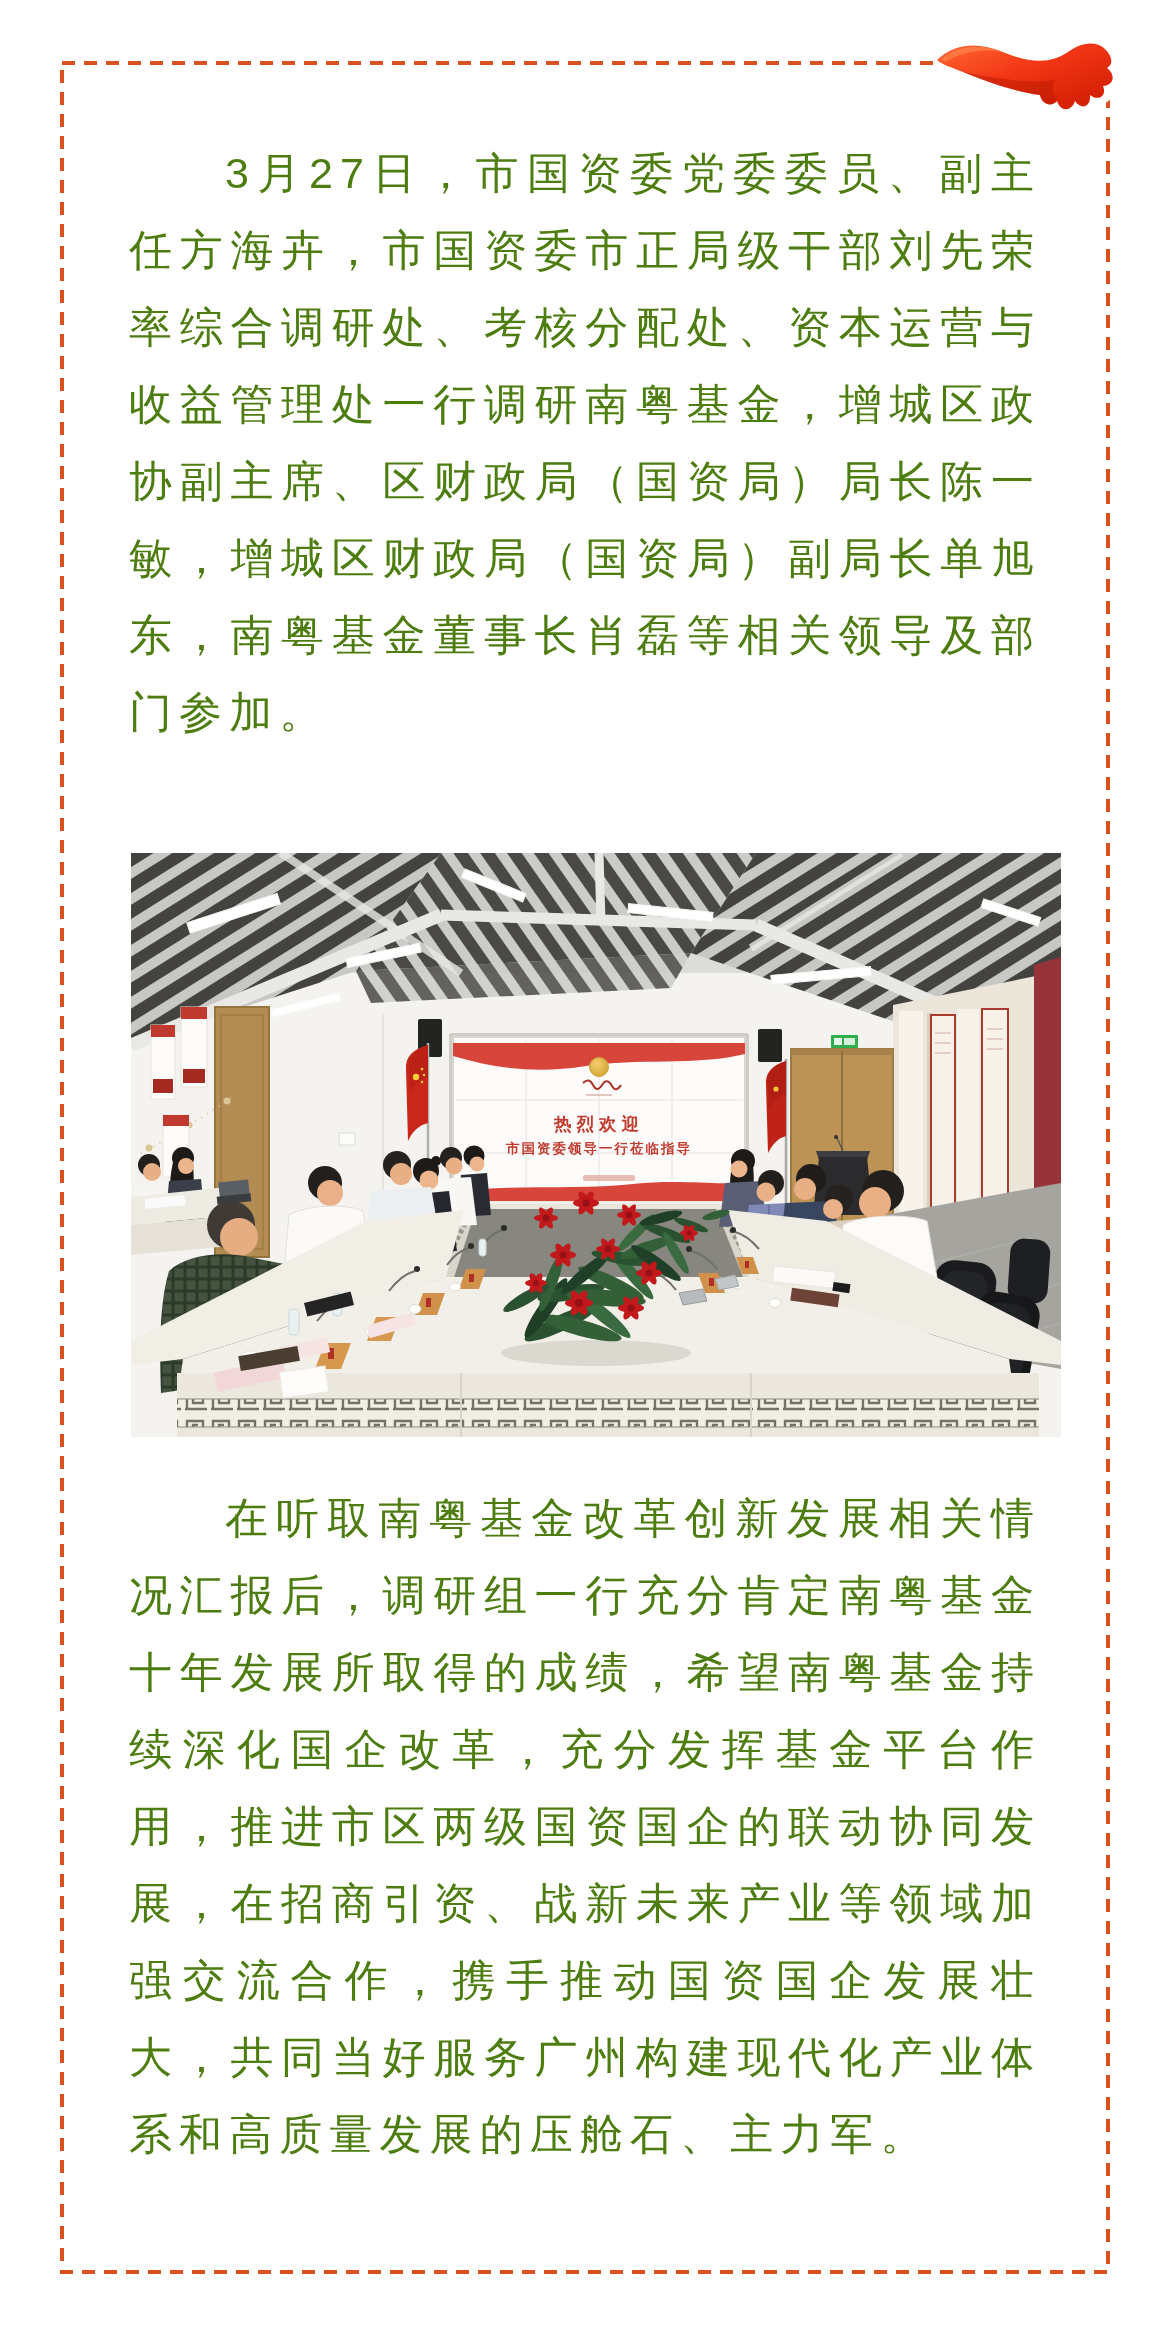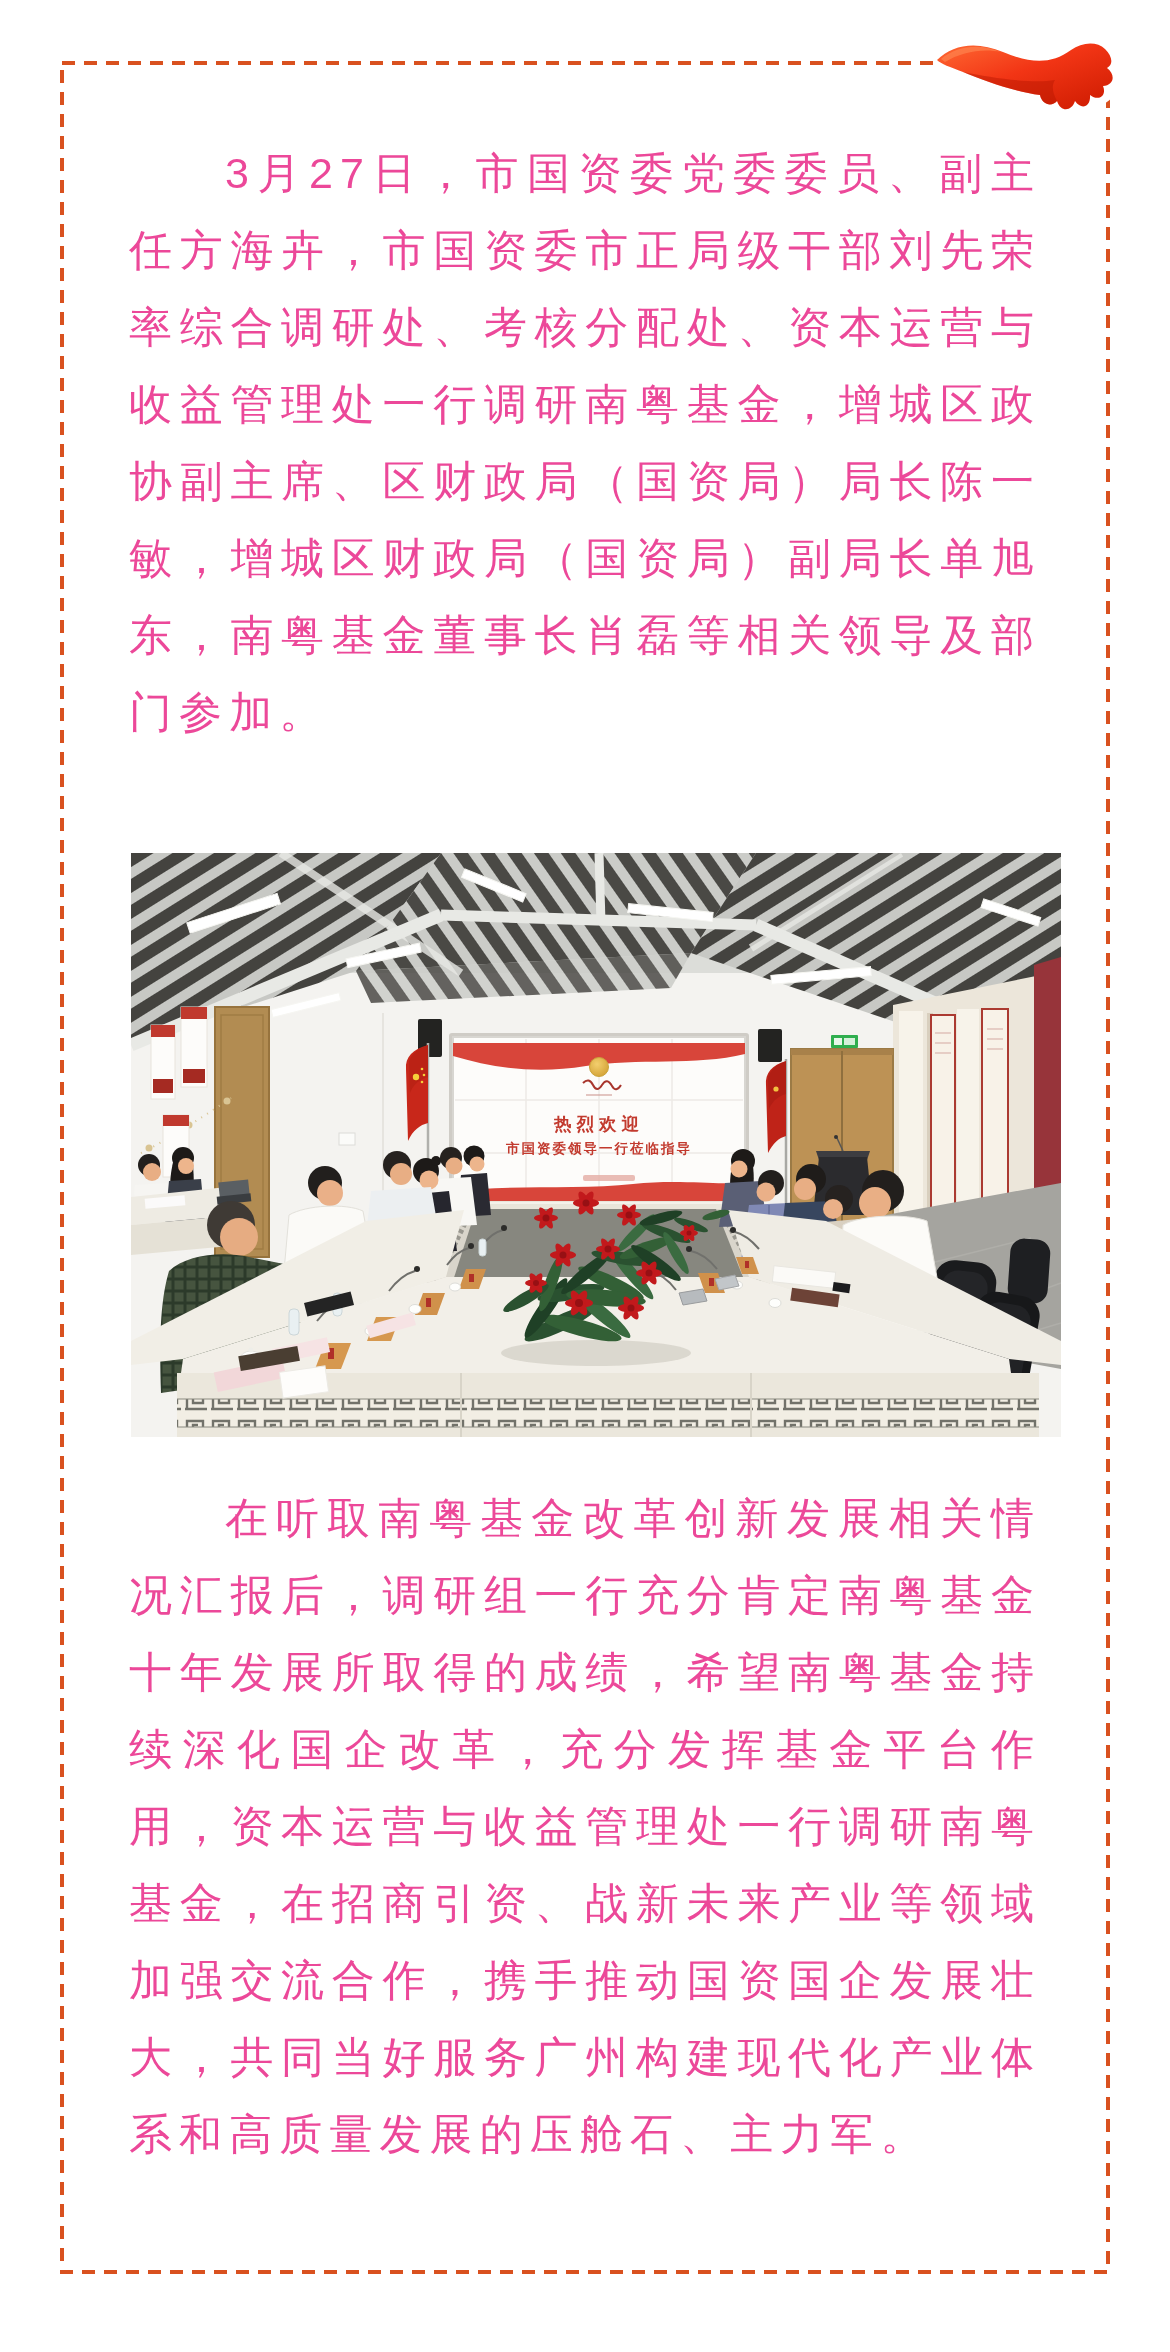--- a/index.html
+++ b/index.html
@@ -4,21 +4,21 @@
 <style>
   html,body{margin:0;padding:0;background:#ffffff;}
   .page{
     position:relative;width:1170px;height:2352px;background:#ffffff;
     font-family:"Liberation Sans","DejaVu Sans",sans-serif;overflow:hidden;
   }
   .border-svg{position:absolute;left:0;top:0;width:1170px;height:2352px;pointer-events:none;}
   .ribbon{position:absolute;left:933px;top:34px;width:192px;height:92px;}
   .para{
     position:absolute;left:129px;width:912px;margin:0;
-    font-size:43px;line-height:77px;color:#ec4899;
+    font-size:43px;line-height:77px;color:#4d7c0f;
     letter-spacing:0.165em;text-align:justify;text-indent:96px;
     font-weight:400;
   }
   .para1{top:135px;}
   .para2{top:1480px;}
   .photo{position:absolute;left:115px;top:837px;width:930px;height:584px;margin:16px;cursor:pointer;}
   .photo svg{display:block;width:930px;height:584px;}
   .scene-text{font-family:"Liberation Sans","DejaVu Sans",sans-serif;}
 </style>
 </head>
@@ -469,15 +469,15 @@
             <circle cx="448" cy="450" r="4"></circle>
               <circle cx="500" cy="455" r="3.5"></circle>
               <circle cx="405" cy="430" r="3"></circle>
             <circle cx="558" cy="380" r="2.5"></circle>
           </g>
         </g>
       </g>
     </svg>
   </figure>
 
-  <p class="para para2">在听取南粤基金改革创新发展相关情况汇报后，调研组一行充分肯定南粤基金十年发展所取得的成绩，希望南粤基金持续深化国企改革，充分发挥基金平台作用，资本运营与收益管理处一行调研南粤基金，在招商引资、战新未来产业等领域加强交流合作，携手推动国资国企发展壮大，共同当好服务广州构建现代化产业体系和高质量发展的压舱石、主力军。</p>
+  <p class="para para2">在听取南粤基金改革创新发展相关情况汇报后，调研组一行充分肯定南粤基金十年发展所取得的成绩，希望南粤基金持续深化国企改革，充分发挥基金平台作用，推进市区两级国资国企的联动协同发展，在招商引资、战新未来产业等领域加强交流合作，携手推动国资国企发展壮大，共同当好服务广州构建现代化产业体系和高质量发展的压舱石、主力军。</p>
 
 </div>
 
 </body></html>

